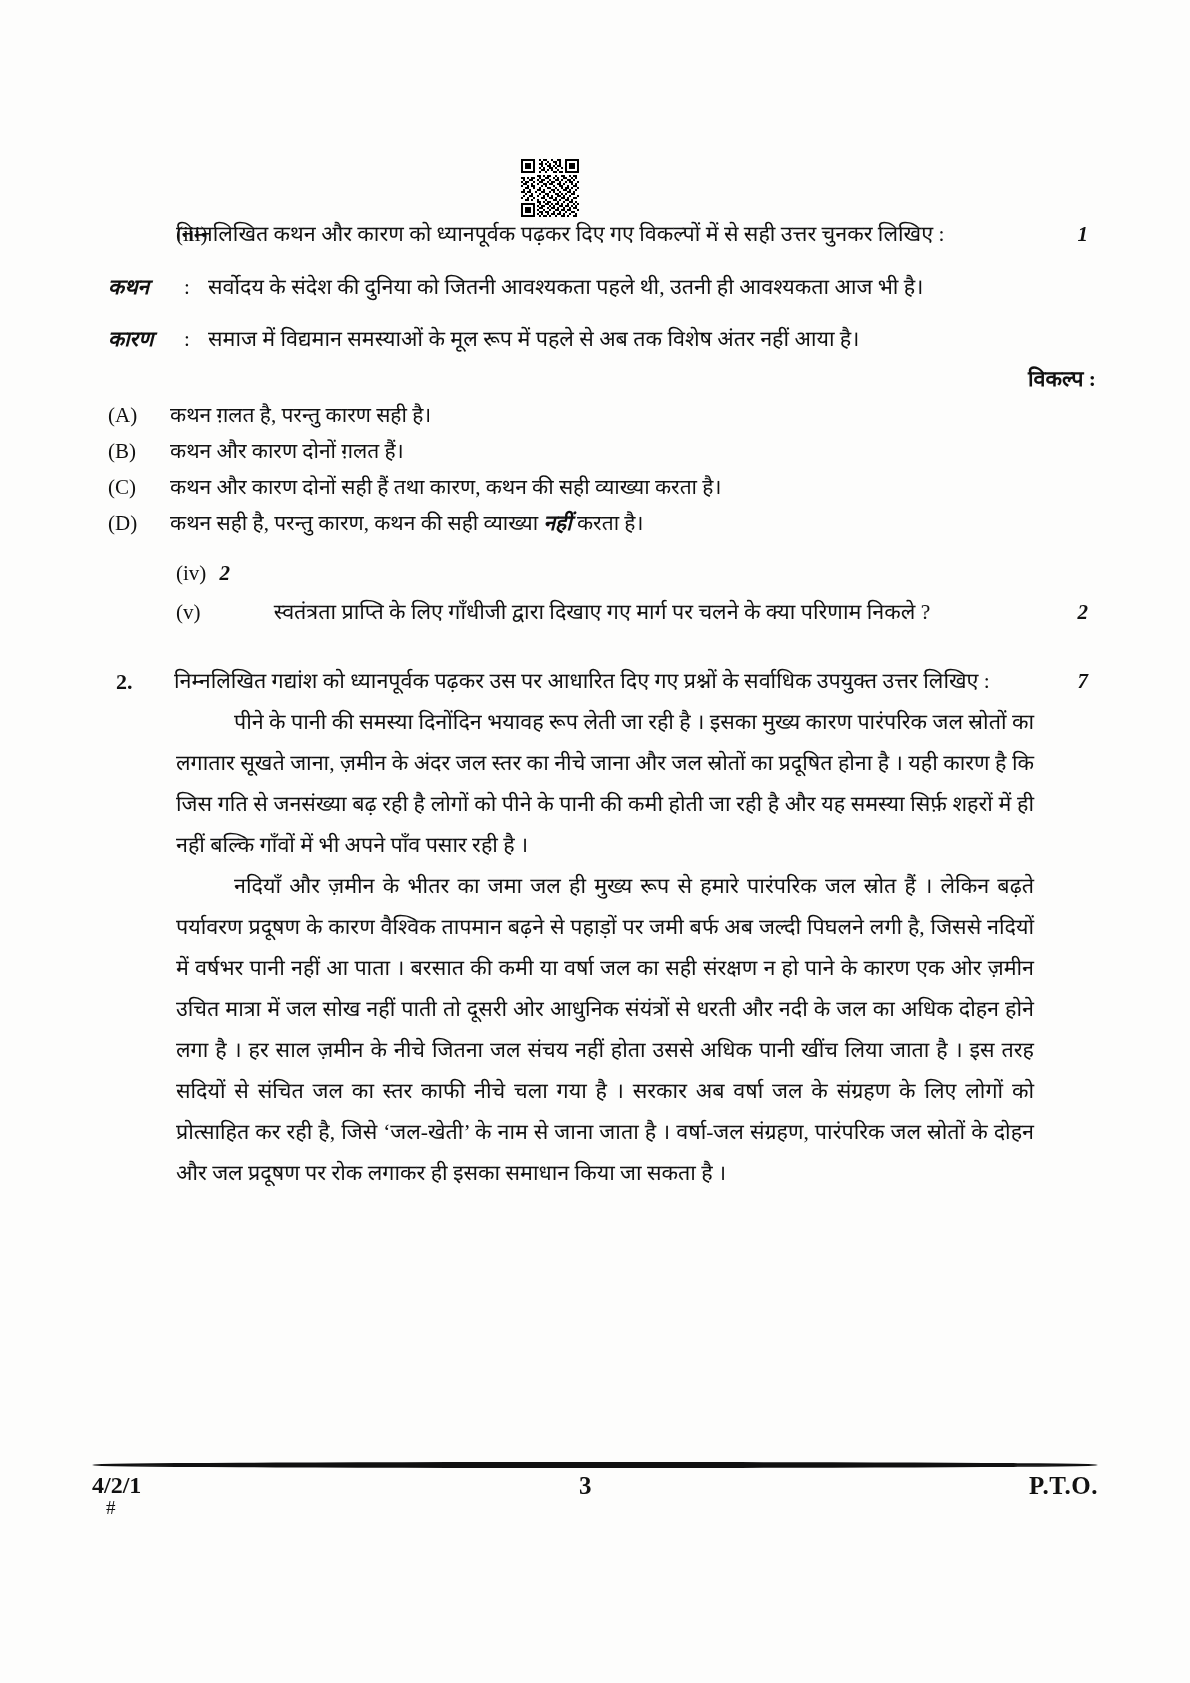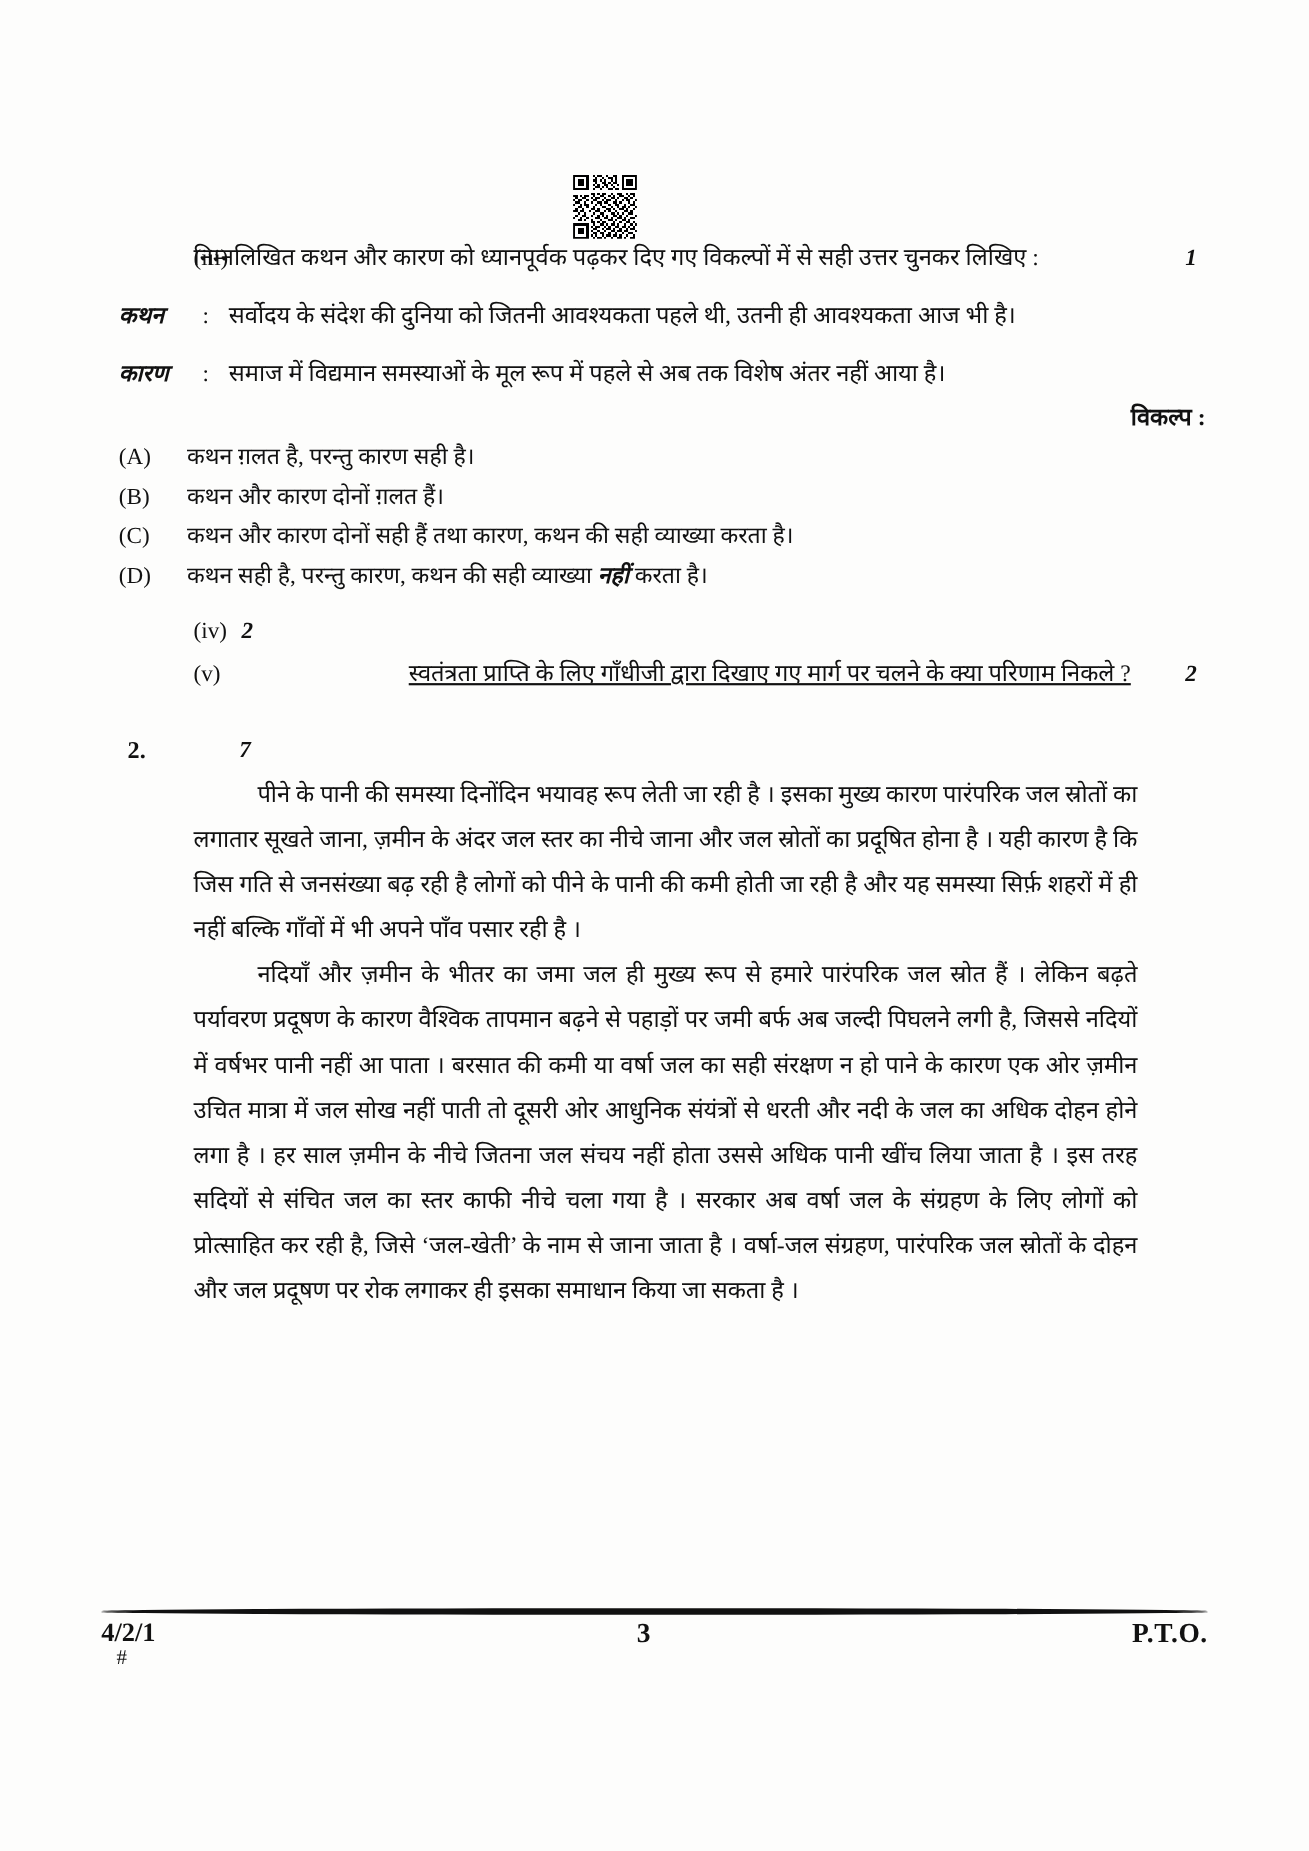--- a/index.html
+++ b/index.html
@@ -68,21 +68,21 @@
     font-size: 22px;
   }
   .body {
     flex: 1 1 auto;
     font-size: 21.5px;
     line-height: 37px;
     text-align: justify;
     text-justify: inter-word;
     padding-right: 6px;
   }
-  .body.nojustify { text-align: right; text-decoration: underline; }
+  .body.nojustify { text-align: center; }
   .marks {
     width: 62px;
     flex: 0 0 62px;
     text-align: right;
     font-style: italic;
     font-weight: bold;
     font-size: 21px;
     line-height: 37px;
     padding-right: 8px;
     box-sizing: border-box;
@@ -467,20 +467,21 @@
     <div class="row">
       <div class="num roman">(v)</div>
       <div class="body nojustify">स्वतंत्रता प्राप्ति के लिए गाँधीजी द्वारा दिखाए गए मार्ग पर चलने के क्या परिणाम निकले ?</div>
       <div class="marks">2</div>
     </div>
 
     <div class="spacer-md"></div>
 
     <div class="row">
       <div class="num bold">2.</div>
+      <div class="body">निम्नलिखित गद्यांश को ध्यानपूर्वक पढ़कर उस पर आधारित दिए गए प्रश्नों के सर्वाधिक उपयुक्त उत्तर लिखिए :</div>
       <div class="marks">7</div>
     </div>
 
     <div class="row">
       <div class="num"></div>
       <div class="body" style="padding-right:0;">
         <p class="para">पीने के पानी की समस्या दिनोंदिन भयावह रूप लेती जा रही है । इसका मुख्य कारण पारंपरिक जल स्रोतों का लगातार सूखते जाना, ज़मीन के अंदर जल स्तर का नीचे जाना और जल स्रोतों का प्रदूषित होना है । यही कारण है कि जिस गति से जनसंख्या बढ़ रही है लोगों को पीने के पानी की कमी होती जा रही है और यह समस्या सिर्फ़ शहरों में ही नहीं बल्कि गाँवों में भी अपने पाँव पसार रही है ।</p>
         <p class="para">नदियाँ और ज़मीन के भीतर का जमा जल ही मुख्य रूप से हमारे पारंपरिक जल स्रोत हैं । लेकिन बढ़ते पर्यावरण प्रदूषण के कारण वैश्विक तापमान बढ़ने से पहाड़ों पर जमी बर्फ अब जल्दी पिघलने लगी है, जिससे नदियों में वर्षभर पानी नहीं आ पाता । बरसात की कमी या वर्षा जल का सही संरक्षण न हो पाने के कारण एक ओर ज़मीन उचित मात्रा में जल सोख नहीं पाती तो दूसरी ओर आधुनिक संयंत्रों से धरती और नदी के जल का अधिक दोहन होने लगा है । हर साल ज़मीन के नीचे जितना जल संचय नहीं होता उससे अधिक पानी खींच लिया जाता है । इस तरह सदियों से संचित जल का स्तर काफी नीचे चला गया है । सरकार अब वर्षा जल के संग्रहण के लिए लोगों को प्रोत्साहित कर रही है, जिसे ‘जल-खेती’ के नाम से जाना जाता है । वर्षा-जल संग्रहण, पारंपरिक जल स्रोतों के दोहन और जल प्रदूषण पर रोक लगाकर ही इसका समाधान किया जा सकता है ।</p>
       </div>
       <div class="marks"></div>

